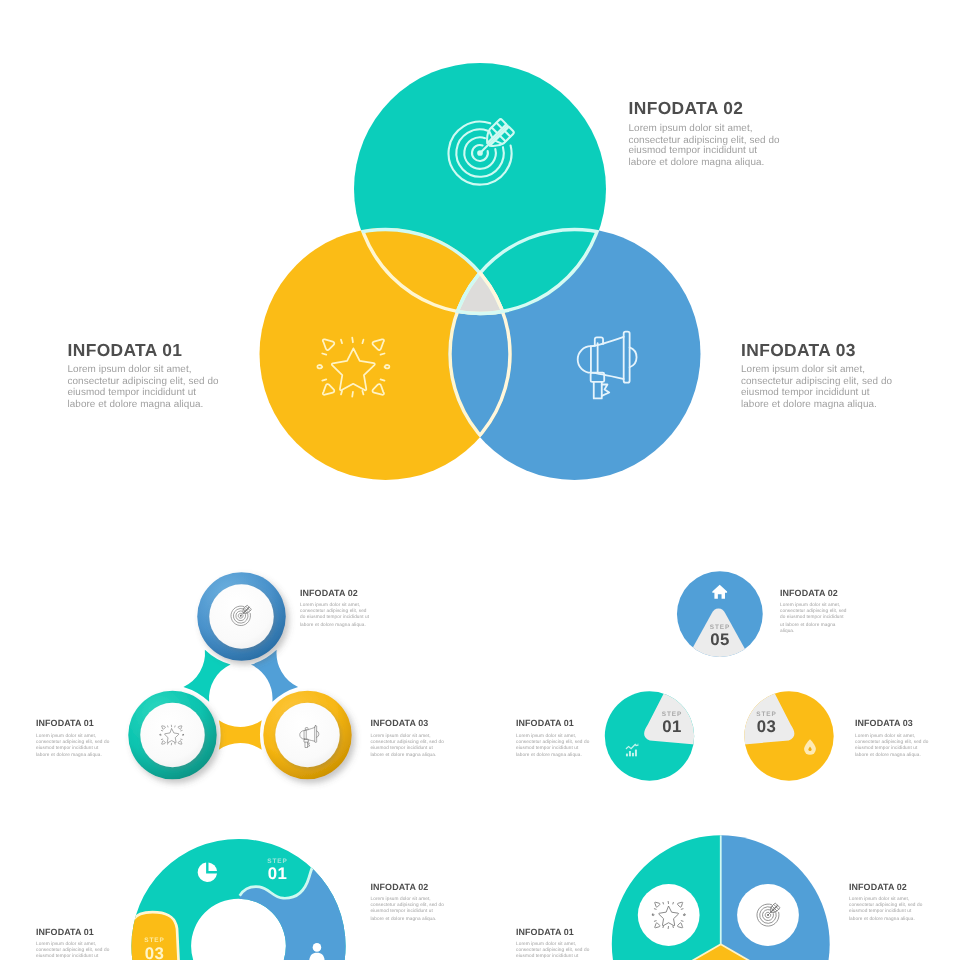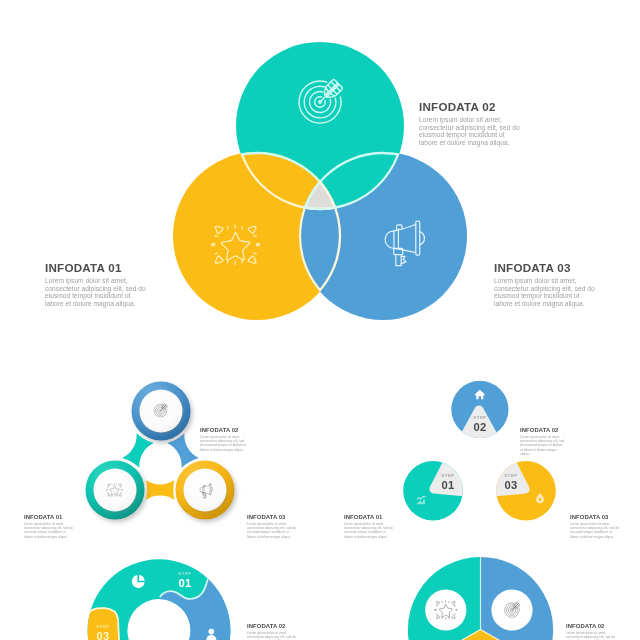--- a/index.html
+++ b/index.html
@@ -1,19 +1,19 @@
 <!DOCTYPE html>
 <html><head>
 <meta charset="utf-8">
 <style>
   html,body{margin:0;padding:0;background:#ffffff;}
   .sec{position:absolute;left:0;}
   .sec-venn{top:0;width:640px;height:340px;}
   .venn-svg{position:absolute;left:0;top:0;}
-  .txt{position:absolute;margin-top:34px;}
+  .txt{position:absolute;}
   .t-title{font-size:11.6px;font-weight:bold;color:#4D4D4D;letter-spacing:0.25px;line-height:13px;}
   .t-body{font-size:6.6px;color:#A0A0A0;line-height:7.6px;margin-top:3px;letter-spacing:0.05px;}
   .ralign{text-align:left;}
   .v-t2{left:419px;top:66px;width:102px;}
   .v-t1{left:45px;top:227px;width:103px;}
   .v-t3{left:494px;top:227px;width:103px;}
   .sec-rings{top:360px;left:0;width:320px;height:180px;overflow:visible;}
   .t-title.sm{font-size:5.95px;line-height:6.6px;letter-spacing:0.06px;}
   .t-body.sm{font-size:3.15px;line-height:4.05px;margin-top:1.8px;}
   .r-t2{left:200px;top:33px;width:47px;}
@@ -307,21 +307,21 @@
         </g>
       <g transform="translate(101.7,139.5) scale(0.40)" style="color:#C3F3EC">
           <use href="#ic-chart"></use>
         </g>
       <g transform="translate(220,138) scale(0.41)" style="color:#FEEAB4">
           <use href="#ic-drop"></use>
         </g>
     </svg>
     <div class="stp s2">
       <div class="stp-lbl">STEP</div>
-      <div class="stp-num">02</div>
+      <div class="stp-num">05</div>
     </div>
     <div class="stp s1">
       <div class="stp-lbl">STEP</div>
       <div class="stp-num">01</div>
     </div>
     <div class="stp s3">
       <div class="stp-lbl">STEP</div>
       <div class="stp-num">03</div>
     </div>
     <div class="txt s-t2">

